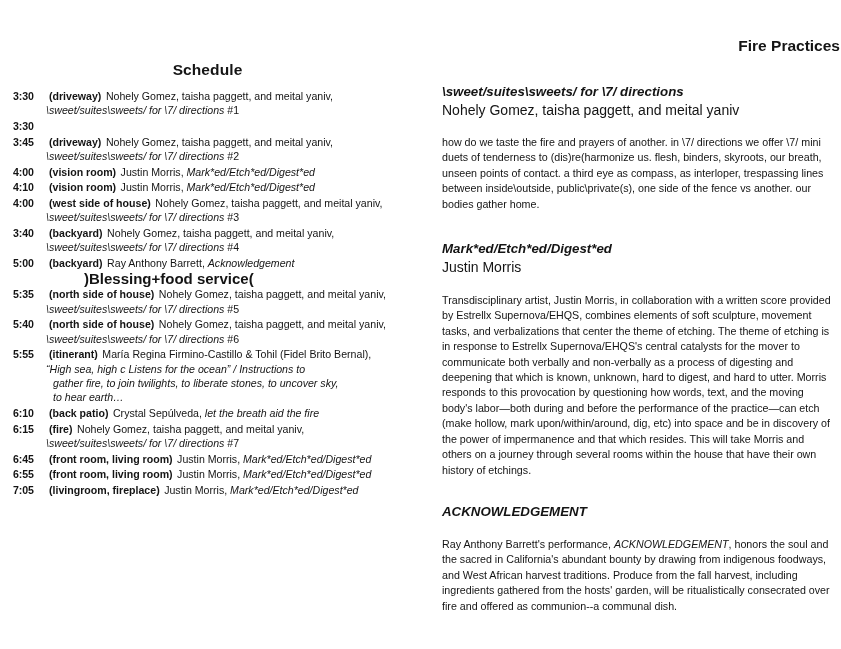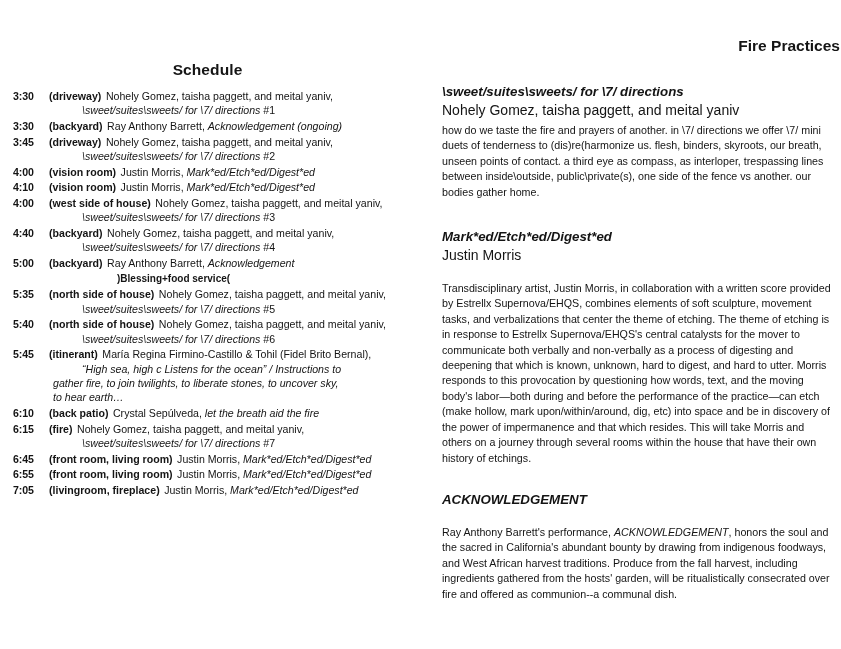--- a/index.html
+++ b/index.html
@@ -74,34 +74,34 @@
     font-weight: normal;
   }
   .sched-work {
     font-style: italic;
   }
   .sched-cont {
     display: block;
     font-style: italic;
     font-size: 10.6px;
     line-height: 14.4px;
-    padding-left: 82px;
+    padding-left: 46px;
   }
   .sched-cont.deep {
     padding-left: 53px;
   }
   .sched-cont .num {
     font-style: normal;
   }
   .sched-special {
     display: block;
     font-weight: bold;
-    font-size: 10px;
+    font-size: 15px;
     line-height: 15px;
-    padding-left: 117px;
+    padding-left: 84px;
     margin: 0.5px 0 1.5px 0;
   }
 
   
   .col-right {
     position: absolute;
     left: 432px;
     top: 0px;
     width: 409px;
     height: 649px;
@@ -133,21 +133,21 @@
   .fp-para {
     font-size: 10.7px;
     line-height: 15.4px;
     margin: 0;
     text-align: left;
   }
   .fp-para em {
     font-style: italic;
   }
   .sec-1 { margin-top: 28px; }
-  .sec-1-para { margin-top: 4px; }
+  .sec-1-para { margin-top: 16px; }
   .sec-2 { margin-top: 28px; }
   .sec-2-para { margin-top: 17px; }
   .sec-3 { margin-top: 25px; }
   .sec-3-para { margin-top: 17px; }
 </style>
 </head>
 <body>
 
 <div class="page">
 
@@ -157,21 +157,20 @@
         <div class="sched-row">
           <div class="sched-main">
             <span class="sched-time">3:30</span>
             <span><span class="sched-place">(driveway)</span><span class="sched-who">Nohely Gomez, taisha paggett, and meital yaniv,</span></span>
           </div>
           <div class="sched-cont"><span>\sweet/suites\sweets/ for \7/ directions</span> <span class="num">#1</span></div>
         </div>
         <div class="sched-row">
           <div class="sched-main">
             <span class="sched-time">3:30</span>
-            <span><span class="sched-place">(backyard)</span><span class="sched-who">Ray Anthony Barrett,</span> <span class="sched-work">Acknowledgement (ongoing)</span></span>
           </div>
         </div>
         <div class="sched-row">
           <div class="sched-main">
             <span class="sched-time">3:45</span>
             <span><span class="sched-place">(driveway)</span><span class="sched-who">Nohely Gomez, taisha paggett, and meital yaniv,</span></span>
           </div>
           <div class="sched-cont"><span>\sweet/suites\sweets/ for \7/ directions</span> <span class="num">#2</span></div>
         </div>
         <div class="sched-row">
@@ -188,21 +187,21 @@
         </div>
         <div class="sched-row">
           <div class="sched-main">
             <span class="sched-time">4:00</span>
             <span><span class="sched-place">(west side of house)</span><span class="sched-who">Nohely Gomez, taisha paggett, and meital yaniv,</span></span>
           </div>
           <div class="sched-cont"><span>\sweet/suites\sweets/ for \7/ directions</span> <span class="num">#3</span></div>
         </div>
         <div class="sched-row">
           <div class="sched-main">
-            <span class="sched-time">4:40</span>
+            <span class="sched-time">3:40</span>
             <span><span class="sched-place">(backyard)</span><span class="sched-who">Nohely Gomez, taisha paggett, and meital yaniv,</span></span>
           </div>
           <div class="sched-cont"><span>\sweet/suites\sweets/ for \7/ directions</span> <span class="num">#4</span></div>
         </div>
         <div class="sched-row">
           <div class="sched-main">
             <span class="sched-time">5:00</span>
             <span><span class="sched-place">(backyard)</span><span class="sched-who">Ray Anthony Barrett,</span> <span class="sched-work">Acknowledgement</span></span>
           </div>
           <div class="sched-special">)Blessing+food service(</div>
@@ -216,21 +215,21 @@
         </div>
         <div class="sched-row">
           <div class="sched-main">
             <span class="sched-time">5:40</span>
             <span><span class="sched-place">(north side of house)</span><span class="sched-who">Nohely Gomez, taisha paggett, and meital yaniv,</span></span>
           </div>
           <div class="sched-cont"><span>\sweet/suites\sweets/ for \7/ directions</span> <span class="num">#6</span></div>
         </div>
         <div class="sched-row">
           <div class="sched-main">
-            <span class="sched-time">5:45</span>
+            <span class="sched-time">5:55</span>
             <span><span class="sched-place">(itinerant)</span><span class="sched-who">María Regina Firmino-Castillo &amp; Tohil (Fidel Brito Bernal),</span></span>
           </div>
           <div class="sched-cont">“High sea, high c  Listens for the ocean” / Instructions to</div>
           <div class="sched-cont deep">gather fire, to join twilights, to liberate stones, to uncover sky,</div>
           <div class="sched-cont deep">to hear earth…</div>
         </div>
         <div class="sched-row">
           <div class="sched-main">
             <span class="sched-time">6:10</span>
             <span><span class="sched-place">(back patio)</span><span class="sched-who">Crystal Sepúlveda,</span> <span class="sched-work">let the breath aid the fire</span></span>

